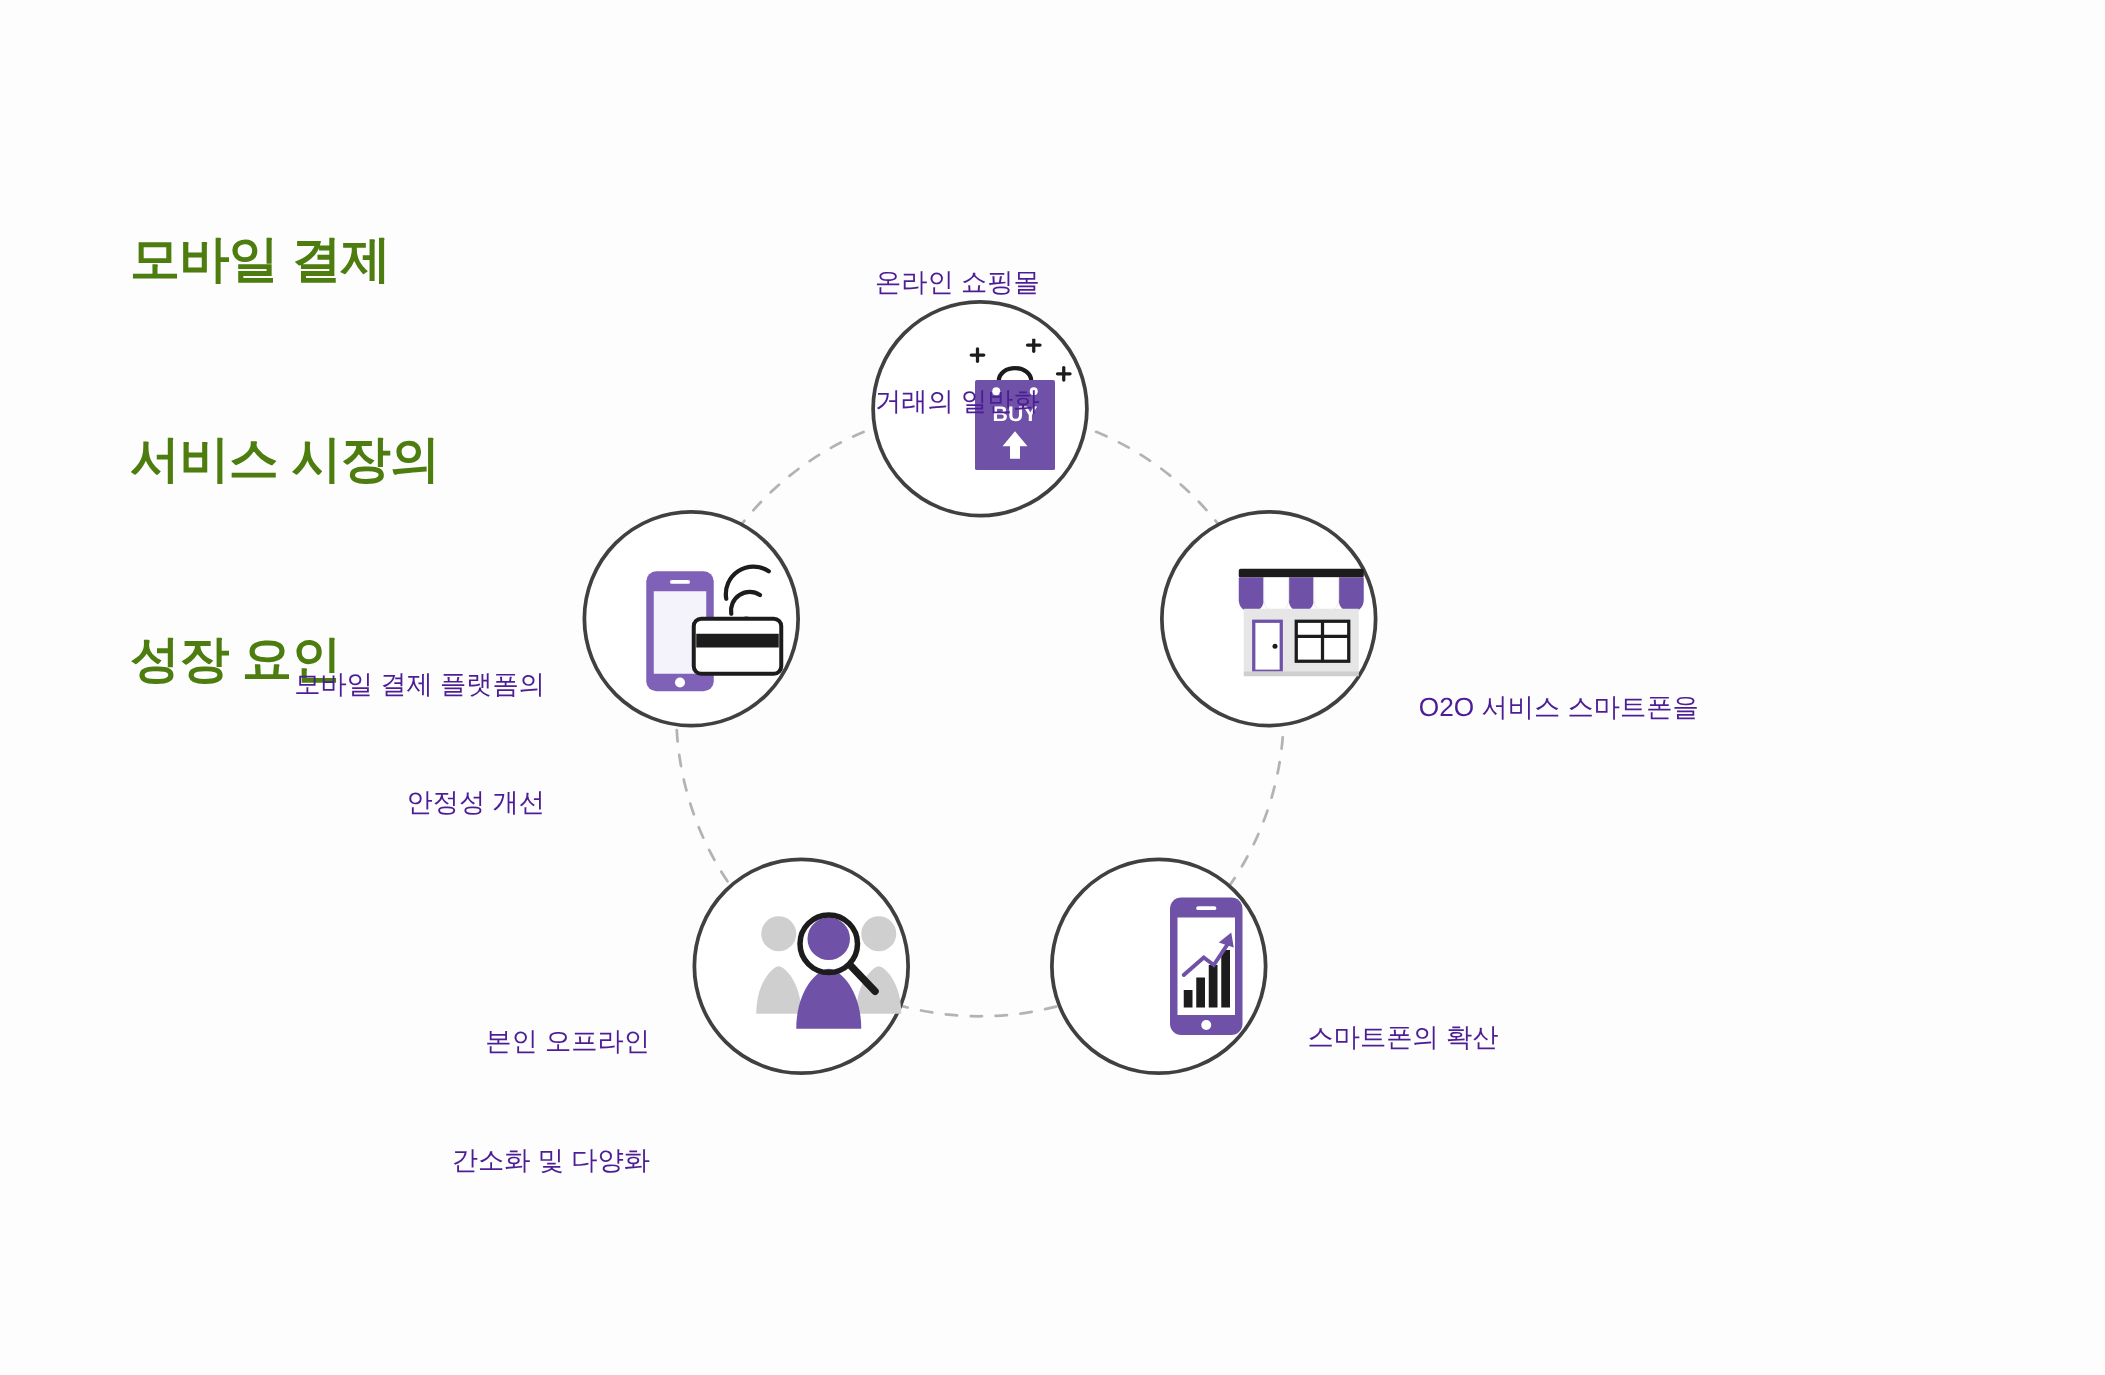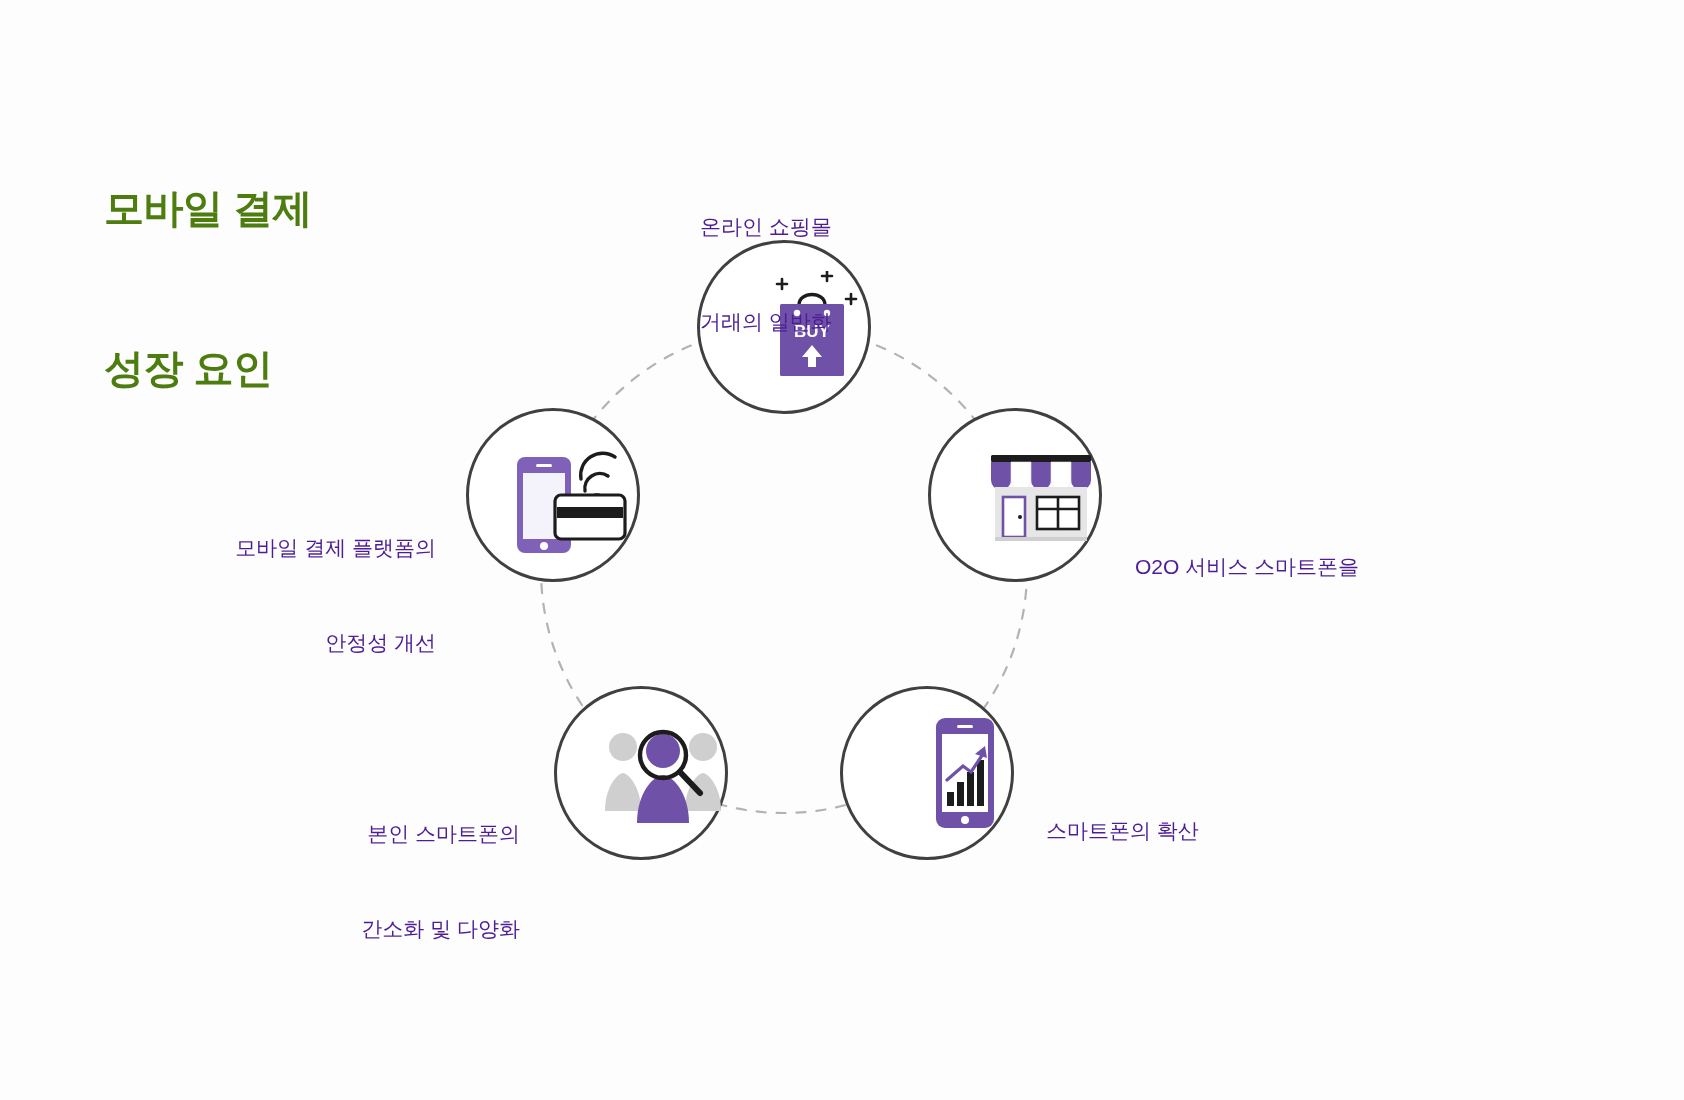--- a/index.html
+++ b/index.html
@@ -72,20 +72,21 @@
   #label-auth   { right: 1164px; top: 755px; }
   #label-plat   { right: 1248px; top: 469px; text-align: right; }
 </style>
 </head>
 <body>
 
 <div id="stage">
 
   <div id="title">
     <span class="tline">모바일 결제</span>
+    <span class="tline">서비스 시장의</span>
     <span class="tline">성장 요인</span>
   </div>
 
   <div id="wheel">
 
     <svg id="dashring" viewBox="0 0 660 660">
       <circle cx="330" cy="330" r="243" fill="none" stroke="#b3b3b3" stroke-width="2.2" stroke-dasharray="9 11" stroke-linecap="round"></circle>
     </svg>
 
     <div class="node" style="left:330px; top:87px;">
@@ -215,21 +216,21 @@
 
   <div class="label right" id="label-o2o">
     <span class="lline">O2O 서비스 스마트폰을</span>
   </div>
 
   <div class="label right" id="label-spread">
     <span class="lline">스마트폰의 확산</span>
   </div>
 
   <div class="label left" id="label-auth">
-    <span class="lline">본인 스마트폰의</span>
+    <span class="lline">본인 오프라인</span>
     <span class="lline">간소화 및 다양화</span>
   </div>
 
   <div class="label left" id="label-plat">
     <span class="lline">모바일 결제 플랫폼의</span>
     <span class="lline">안정성 개선</span>
   </div>
 
 </div>
 

